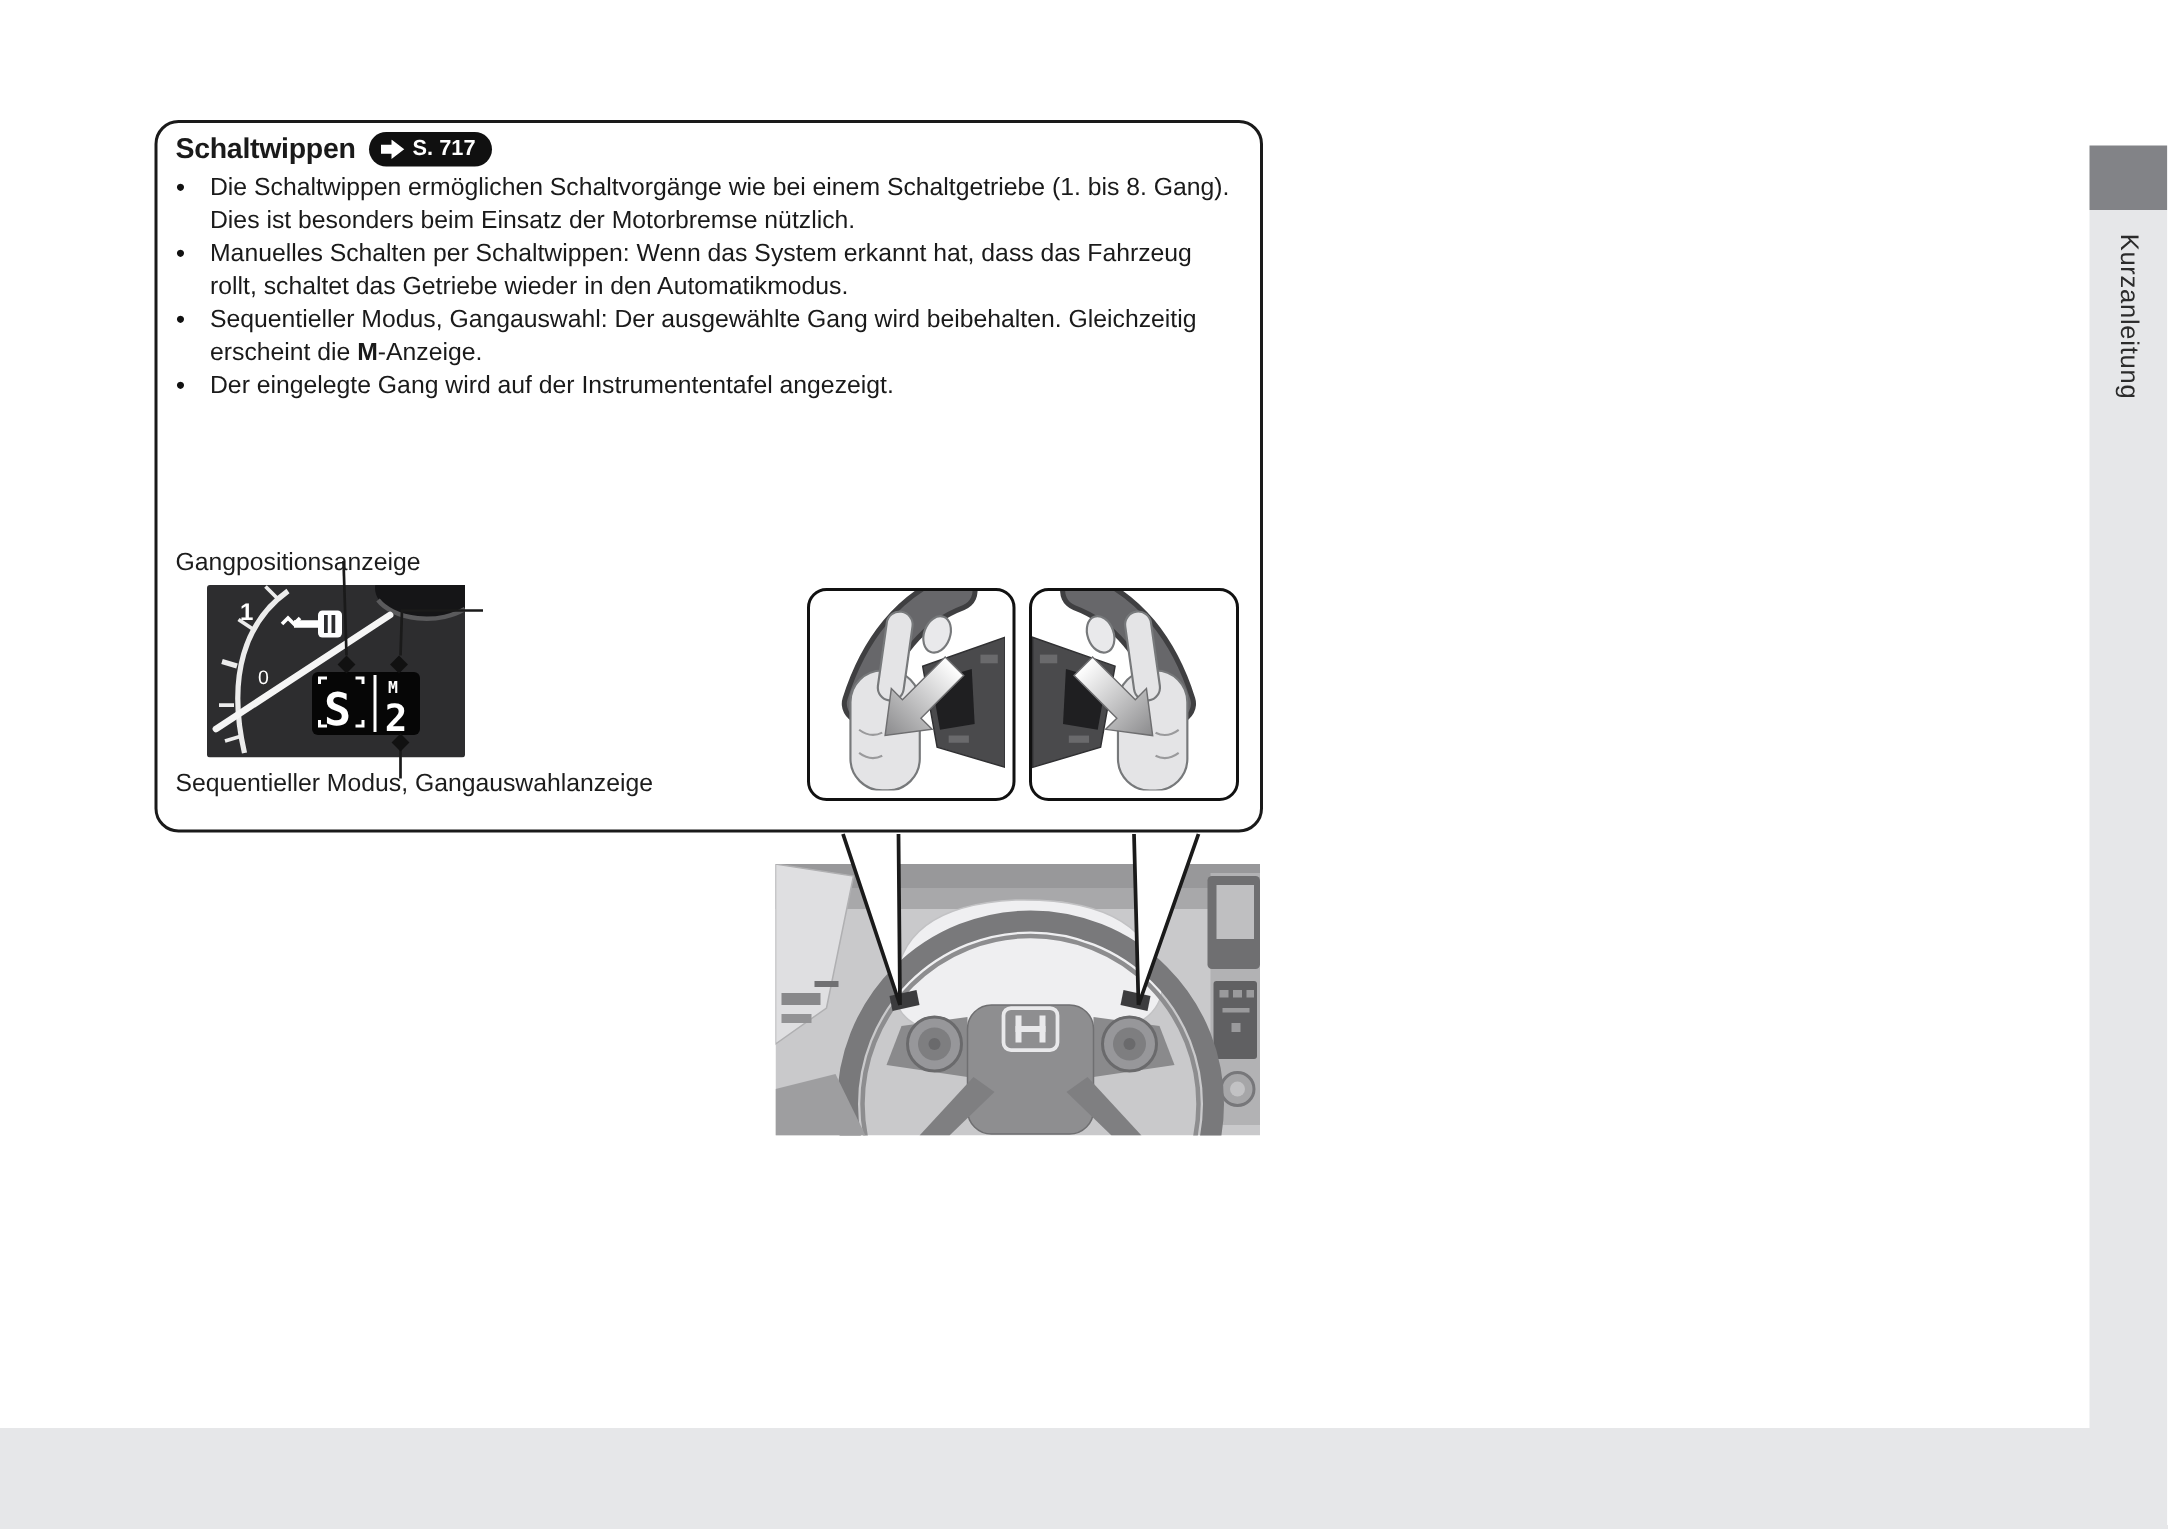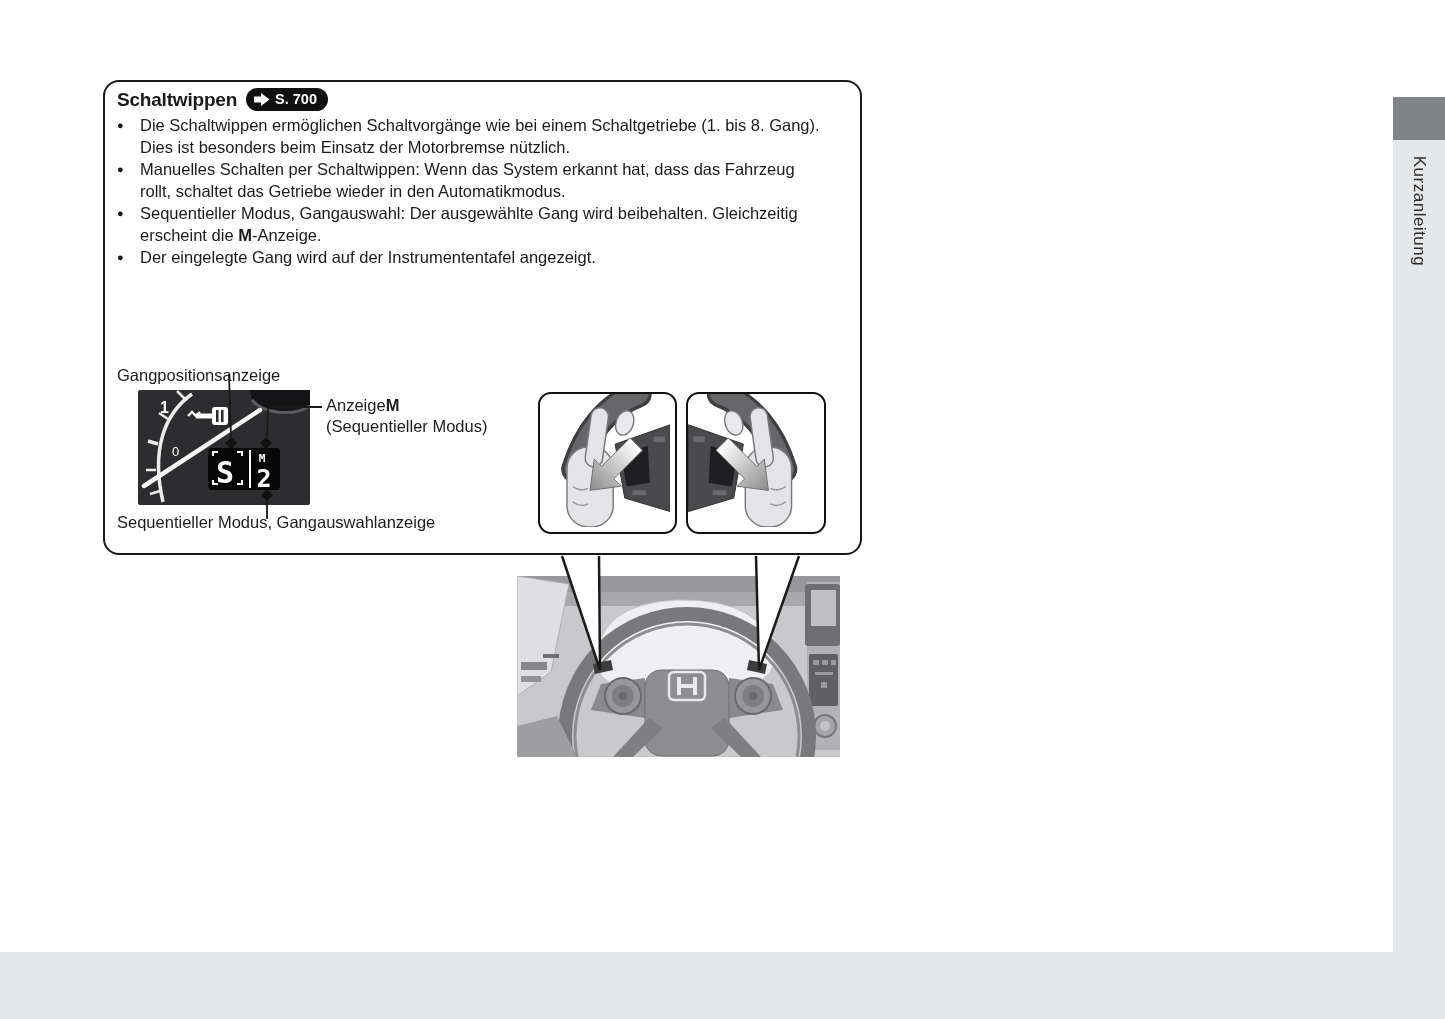--- a/index.html
+++ b/index.html
@@ -11,21 +11,21 @@
   .side-tab{position:absolute;left:1393px;top:97px;width:52px;height:43px;background:#828387;}
   .side-strip{position:absolute;left:1393px;top:140px;width:52px;height:812px;background:#e6e7e9;}
   .side-label-wrap{position:absolute;left:1393px;top:145px;width:52px;height:132px;
     display:flex;align-items:center;justify-content:center;}
   .side-label{transform:rotate(90deg);white-space:nowrap;font-size:17px;color:#2b2b2b;letter-spacing:.5px;}
   
   .footer-band{position:absolute;left:0;top:952px;width:1445px;height:67px;background:#e6e7e9;}
   .page-number{position:absolute;left:1462px;top:960px;font-size:23px;color:#2e2e2e;margin-left:28px;}
   
   .panel{position:absolute;left:103px;top:80px;width:735px;height:471px;
-    border:2.5px solid #1a1a1a;border-radius:16px;background:#fff;padding-left:20px;}
+    border:2.5px solid #1a1a1a;border-radius:16px;background:#fff;}
   .panel-head{position:absolute;left:12px;top:6px;display:flex;align-items:center;}
   .panel-title{font-size:19px;font-weight:bold;letter-spacing:-0.2px;}
   .ref-badge{display:inline-flex;align-items:center;gap:5px;background:#101010;color:#fff;
     border-radius:12px;padding:3px 11px 4px 8px;margin-left:9px;font-size:14.5px;font-weight:bold;}
   .bullets{position:absolute;left:12px;top:32px;width:712px;}
   .bullet{display:flex;font-size:16.5px;line-height:22px;}
   .bullet .mark{width:23px;flex:0 0 23px;font-size:11px;line-height:22px;color:#111;}
   .bullet .txt{width:689px;}
   .b{font-weight:bold;}
   
@@ -56,21 +56,21 @@
   <div class="footer-band"></div>
   <div class="page-number">23</div>
 
   <div class="panel">
     <div class="panel-head">
       <span class="panel-title">Schaltwippen</span>
       <span class="ref-badge">
         <svg width="16" height="13" viewBox="0 0 16 13">
           <path d="M0,3.5 h7 V0 l8.5,6.5 -8.5,6.5 V9.5 H0 z" fill="#ffffff"></path>
         </svg>
-        <span>S. 700</span>
+        <span>S. 717</span>
       </span>
     </div>
 
     <div class="bullets">
       <div class="bullet">
         <span class="mark">●</span>
         <span class="txt">Die Schaltwippen ermöglichen Schaltvorgänge wie bei einem Schaltgetriebe (1. bis 8. Gang). Dies ist besonders beim Einsatz der Motorbremse nützlich.</span>
       </div>
       <div class="bullet">
         <span class="mark">●</span>
@@ -81,24 +81,20 @@
         <span class="txt"><span>Sequentieller Modus, Gangauswahl: Der ausgewählte Gang wird beibehalten. Gleichzeitig erscheint die </span><span class="b">M</span><span>-Anzeige.</span></span>
       </div>
       <div class="bullet">
         <span class="mark">●</span>
         <span class="txt">Der eingelegte Gang wird auf der Instrumententafel angezeigt.</span>
       </div>
     </div>
   </div>
 
   <div class="lbl lbl-gearpos">Gangpositionsanzeige</div>
-  <div class="lbl lbl-m">
-    <span>Anzeige</span><span class="b">M</span><br>
-    <span>(Sequentieller Modus)</span>
-  </div>
   <div class="lbl lbl-seq">Sequentieller Modus, Gangauswahlanzeige</div>
 
   <svg class="gauge-svg" width="172" height="115" viewBox="0 0 172 115">
     <rect x="0" y="0" width="172" height="115" rx="2" fill="#2d2d2f"></rect>
 
     <g>
       <ellipse cx="146" cy="2" rx="34" ry="21" fill="#151517"></ellipse>
       <path d="M114,10 A36,22 0 0 0 172,16" stroke="#5a5a5c" stroke-width="3" fill="none"></path>
     </g>
 

